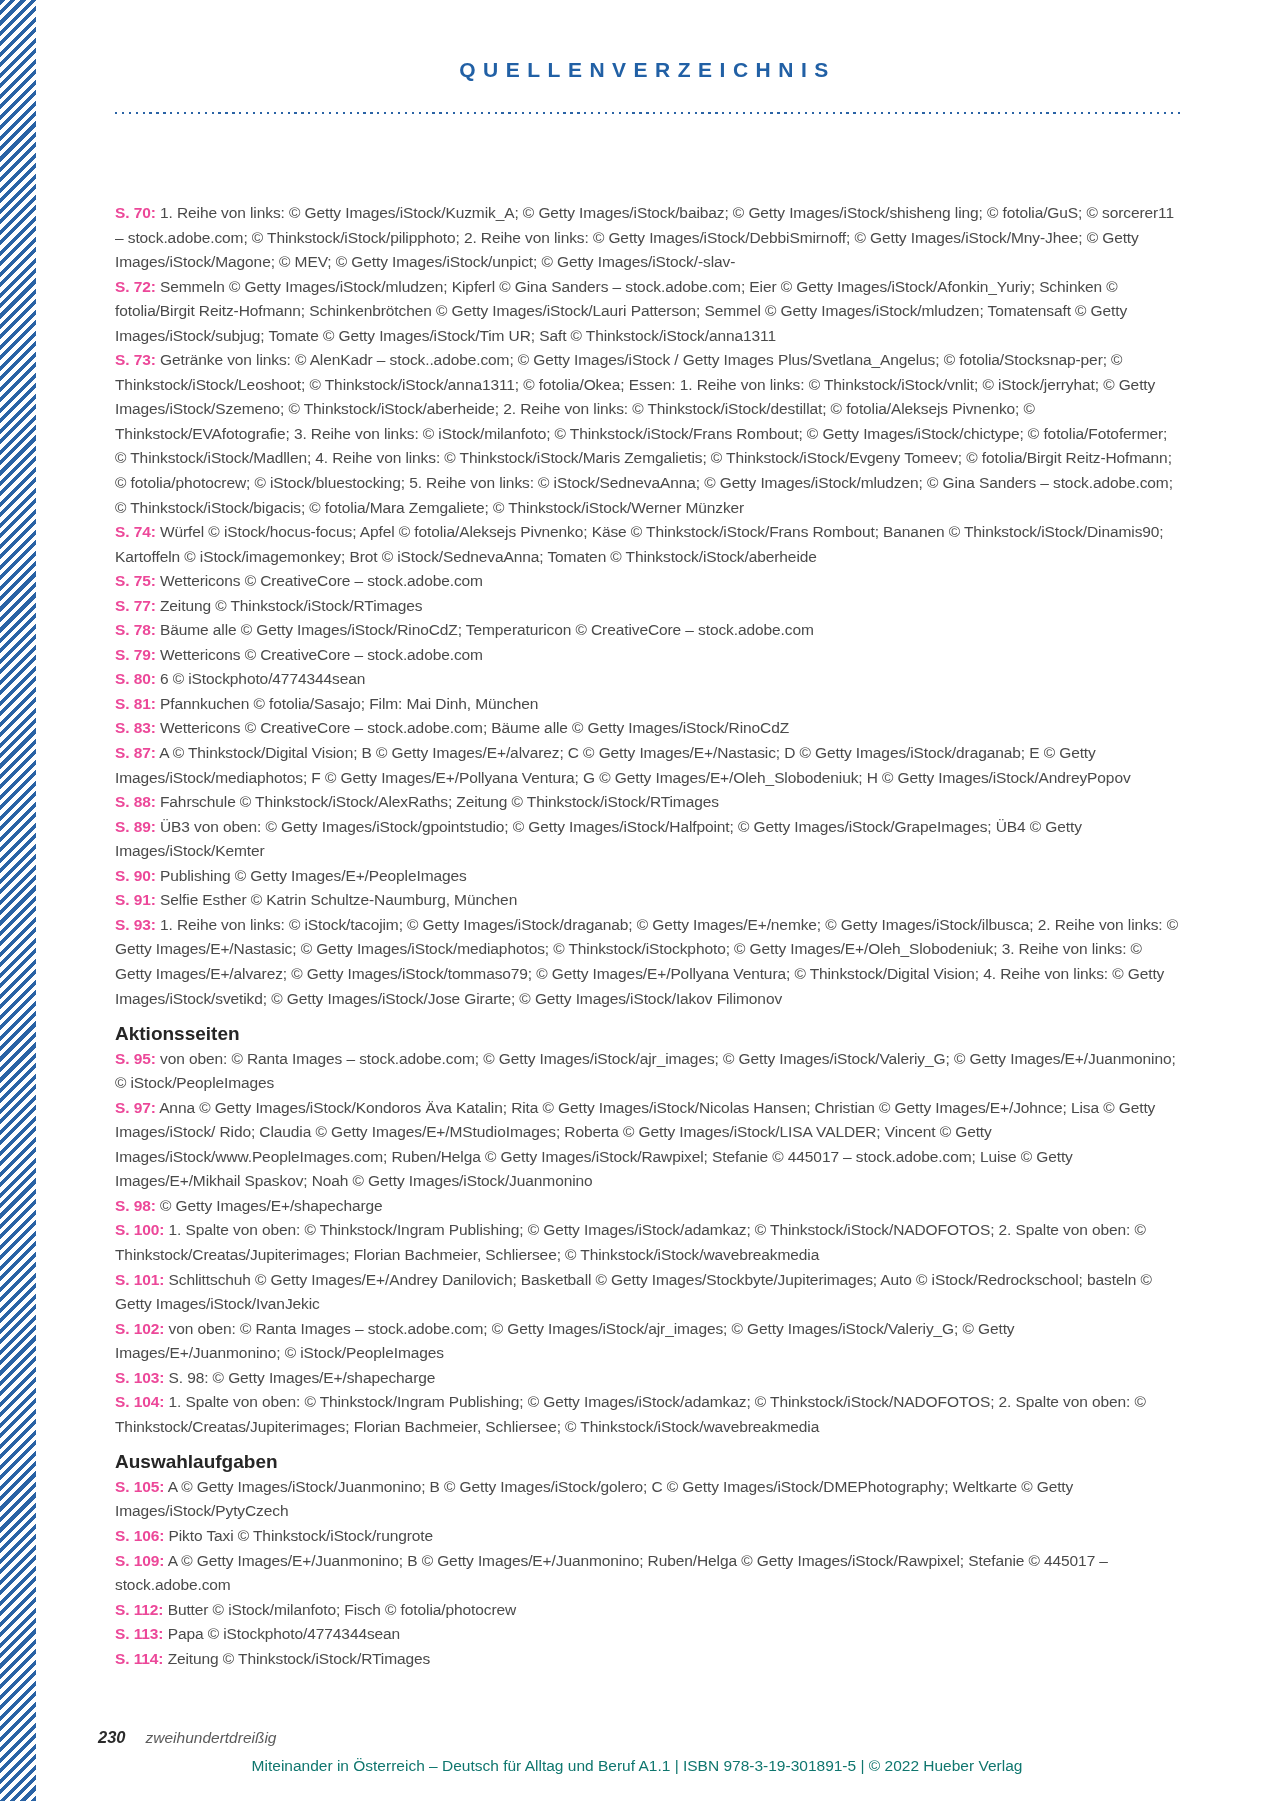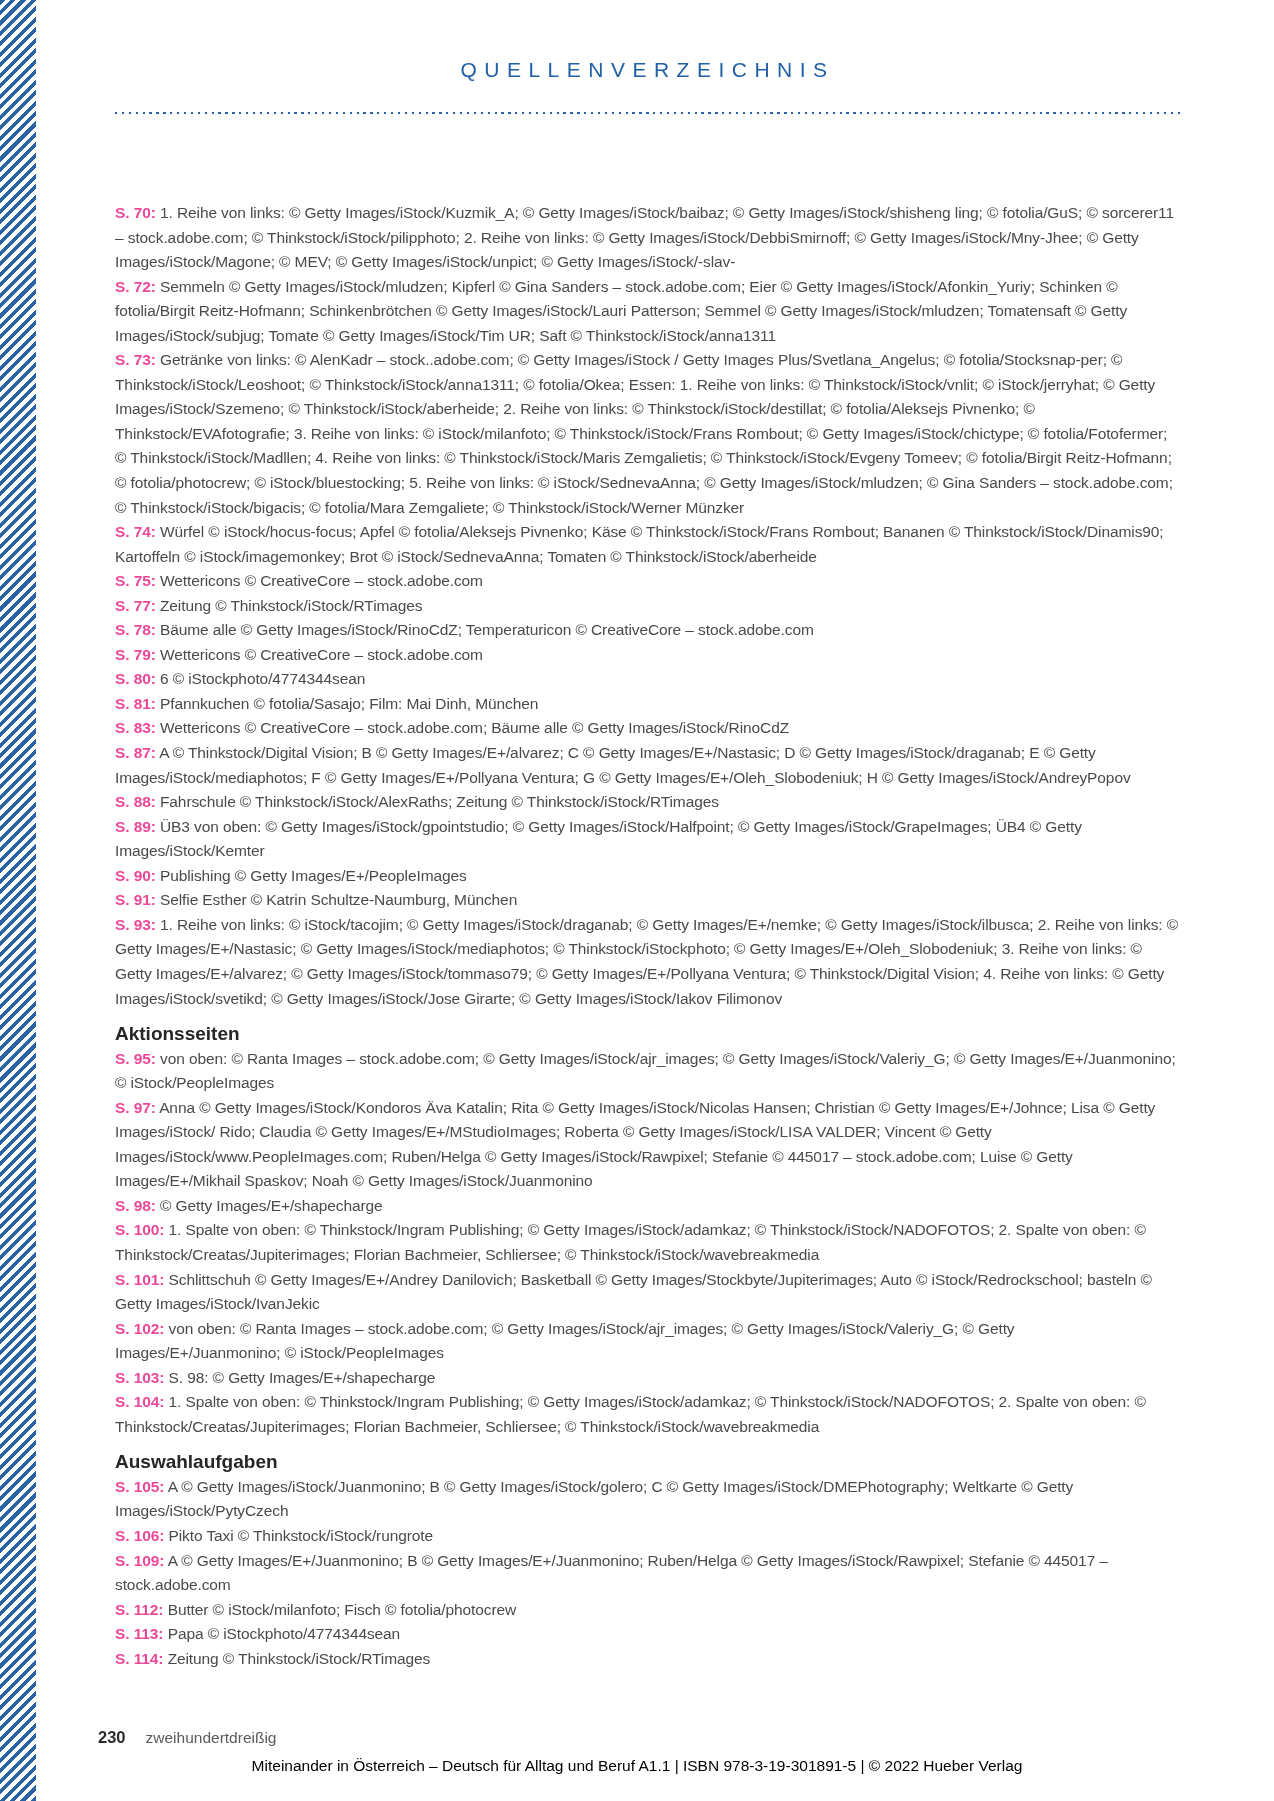--- a/index.html
+++ b/index.html
@@ -32,21 +32,21 @@
   .content {
     position: absolute;
     left: 115px;
     top: 0;
     width: 1065px;
   }
   h1.title {
     margin: 58px 0 0 0;
     text-align: center;
     font-size: 21px;
-    font-weight: 400;
+    font-weight: 700;
     letter-spacing: 7.5px;
     color: #2160a5;
   }
   .dotted-rule {
     margin-top: 30px;
     height: 3px;
     background: repeating-linear-gradient(
       90deg,
       #2a63a5 0px,
       #2a63a5 2.2px,
@@ -76,39 +76,40 @@
     font-size: 19px;
     line-height: 24.55px;
     font-weight: 700;
     color: #262626;
   }
   .footer-row1 {
     position: absolute;
     left: 98px;
     top: 1728px;
     white-space: nowrap;
+    font-style: italic;
   }
   .footer-row1 .pagenum {
     font-size: 16.5px;
     font-weight: 700;
     color: #2b2b2b;
   }
   .footer-row1 .pageword {
     font-size: 15.5px;
     color: #5a5a5a;
     margin-left: 20px;
   }
   .footer-row2 {
     position: absolute;
     left: 0;
     top: 1757px;
     width: 100%;
     text-align: center;
     font-size: 15.5px;
-    color: #000000;
+    color: #0f766e;
   }
 </style>
 </head>
 <body>
 
 <div class="page">
   <div class="stripes"></div>
 
   <div class="content">
     <h1 class="title">QUELLENVERZEICHNIS</h1>

